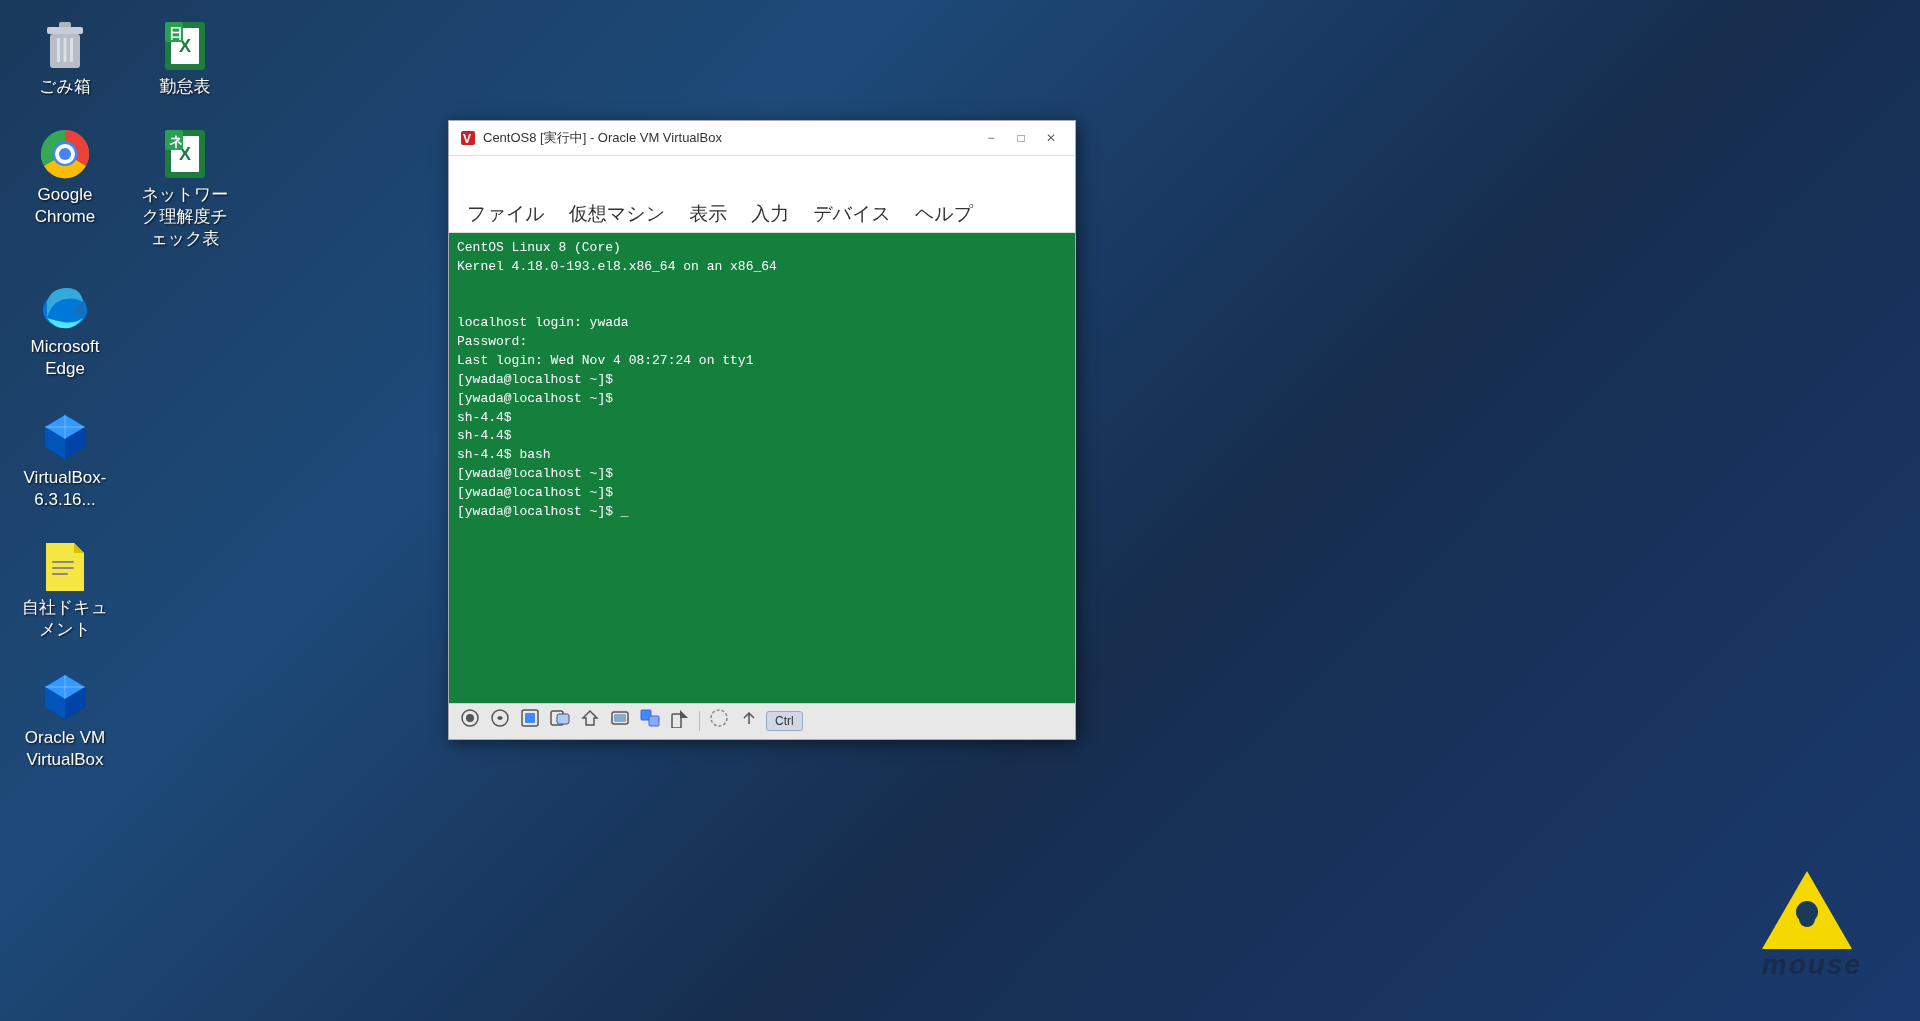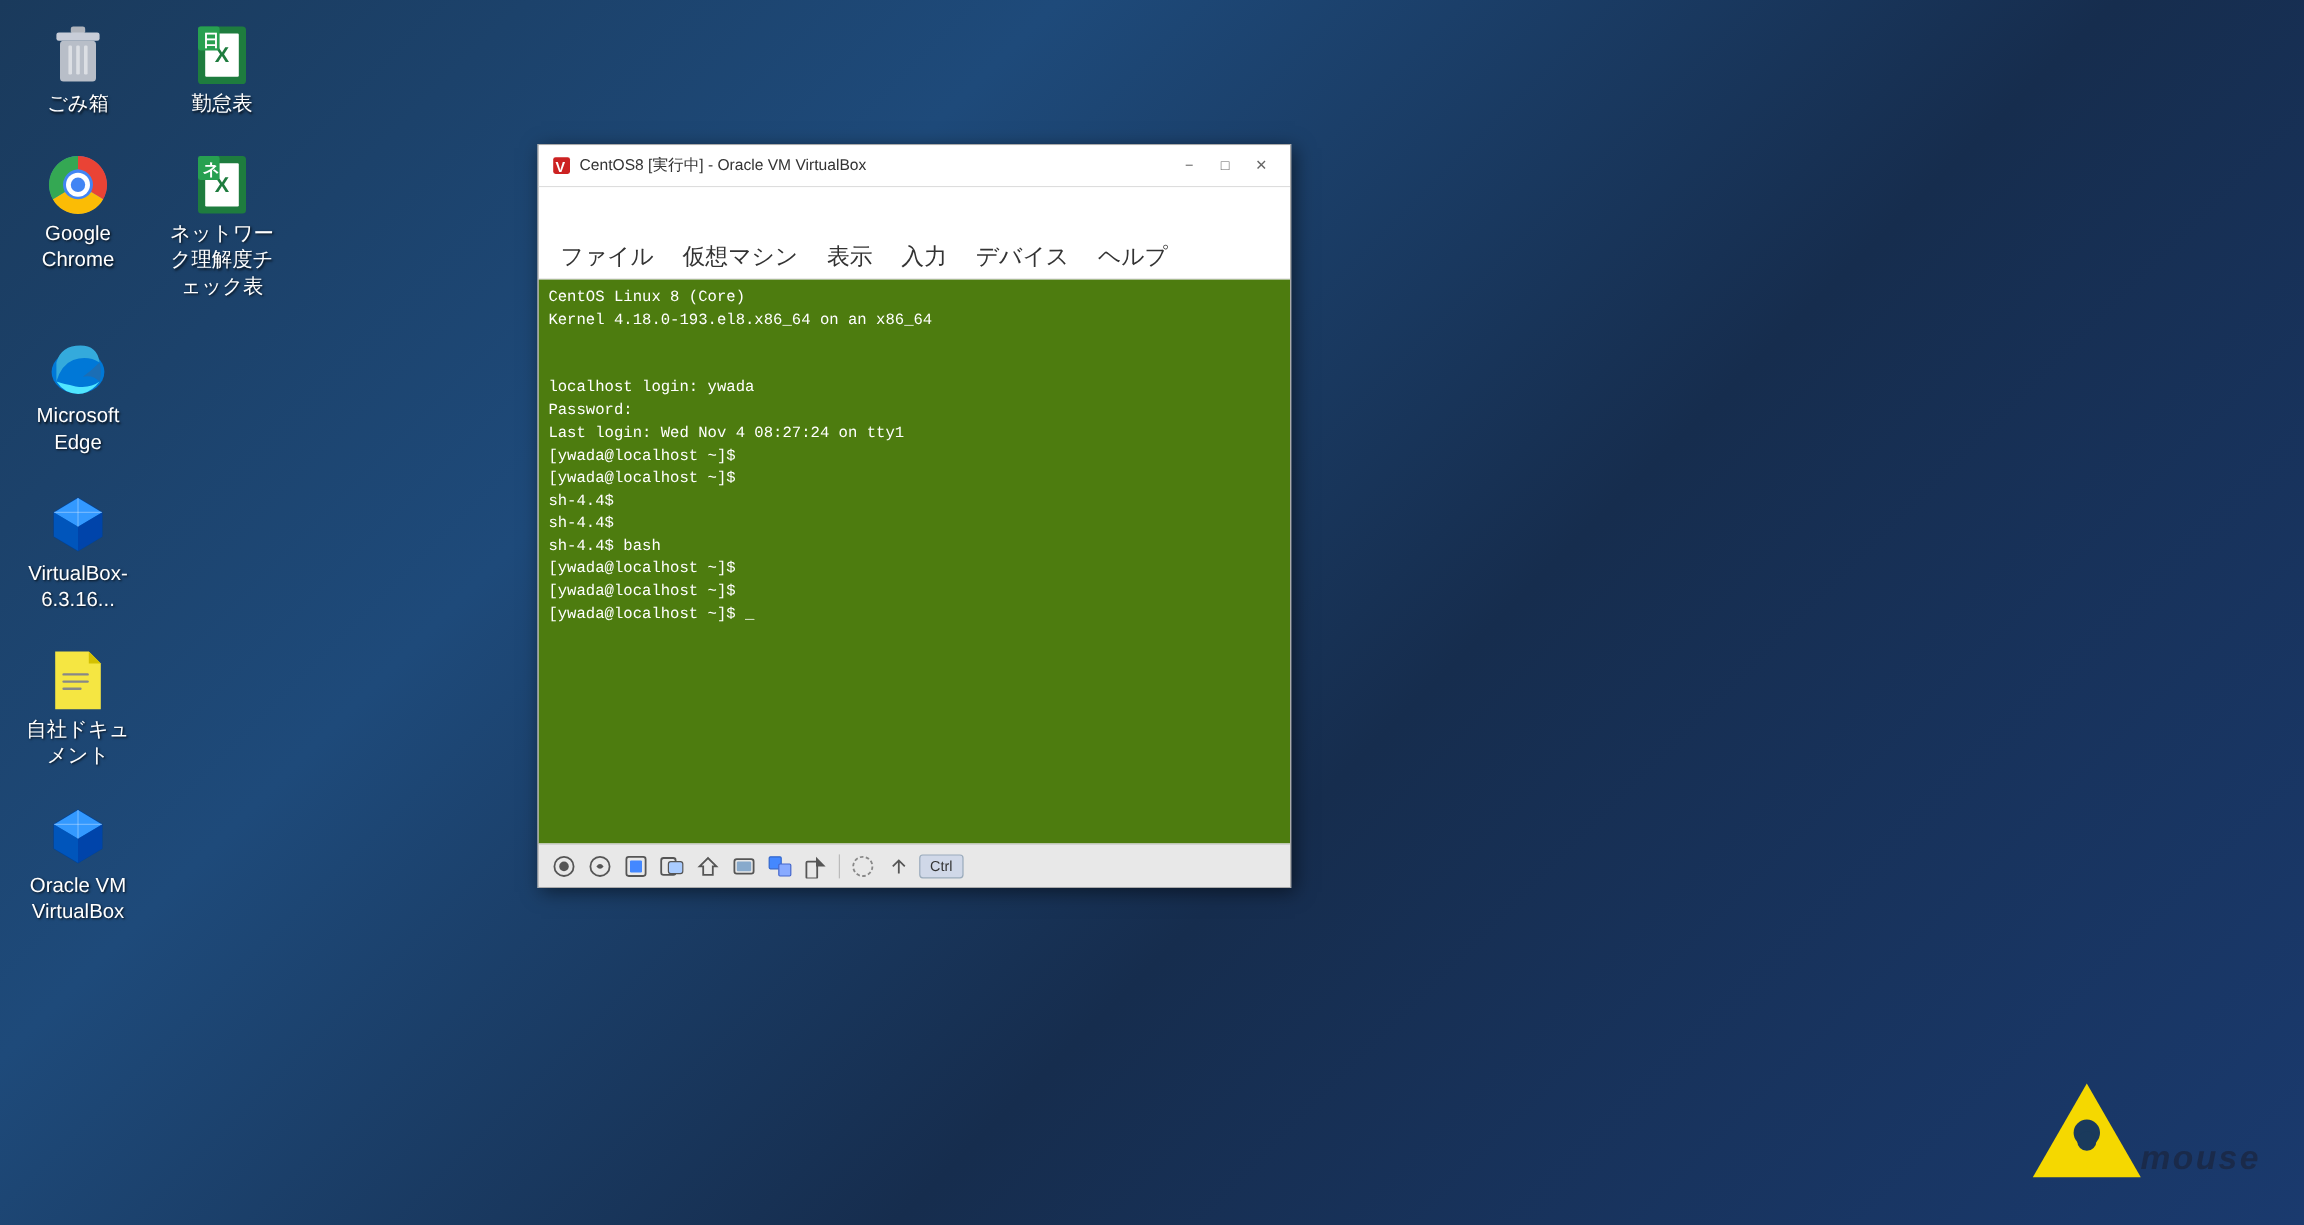--- a/index.html
+++ b/index.html
@@ -48,24 +48,24 @@
       font-size: 17px;
       text-shadow: 1px 1px 2px rgba(0,0,0,0.8);
       line-height: 1.3;
       word-break: break-word;
     }
 
     
     .mouse-logo {
       position: absolute;
       bottom: 40px;
-      right: 36px;
-      display: flex;
-      flex-direction: row;
-      align-items: flex-end;
+      right: 58px;
+      display: flex;
+      flex-direction: column;
+      align-items: flex-start;
     }
     .mouse-triangle {
       width: 0;
       height: 0;
       border-left: 45px solid transparent;
       border-right: 45px solid transparent;
       border-bottom: 78px solid #f5d800;
       position: relative;
       margin-bottom: -2px;
     }
@@ -139,36 +139,36 @@
     .menu-item {
       padding: 3px 10px;
       font-size: 19px;
       color: #333;
       cursor: pointer;
       border-radius: 2px;
       margin-top: 40px;
     }
 
     .vbox-terminal {
-      background: #4d7c0f;
+      background: #15803d;
       color: #fff;
       font-family: 'Courier New', Courier, monospace;
       font-size: 13px;
       padding: 6px 8px;
       height: 470px;
       overflow: hidden;
       line-height: 1.45;
     }
 
     .vbox-toolbar {
       background: #e8e8e8;
       border-top: 1px solid #ccc;
       padding: 8px 8px;
       display: flex;
-      align-items: center;
+      align-items: flex-end;
       gap: 4px;
       height: 36px;
     }
     .toolbar-icon {
       width: 26px;
       height: 26px;
       display: flex;
       align-items: center;
       justify-content: center;
       cursor: pointer;

